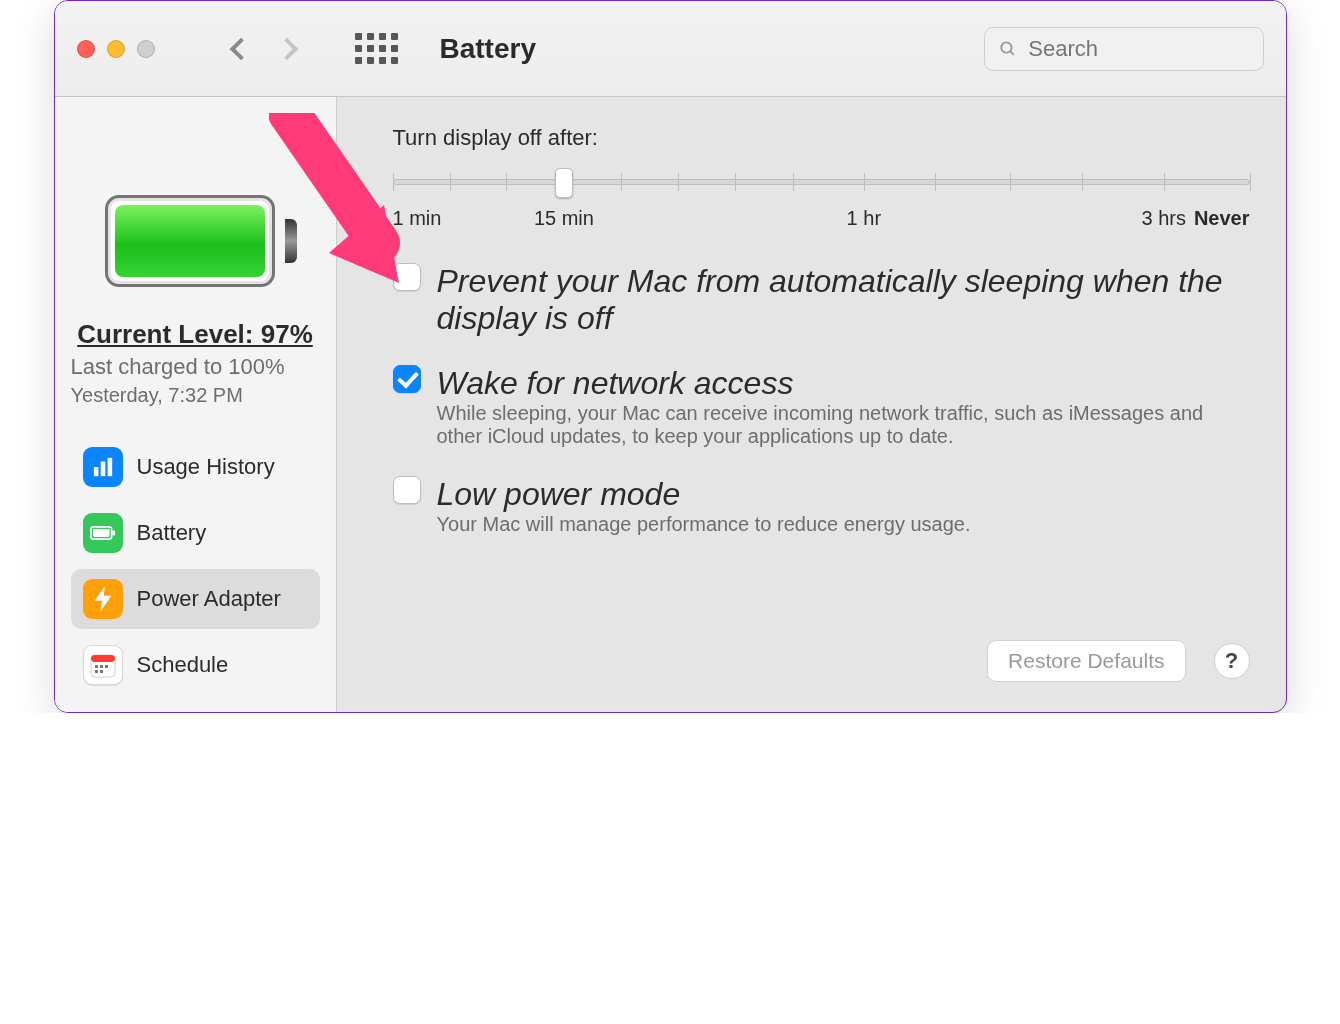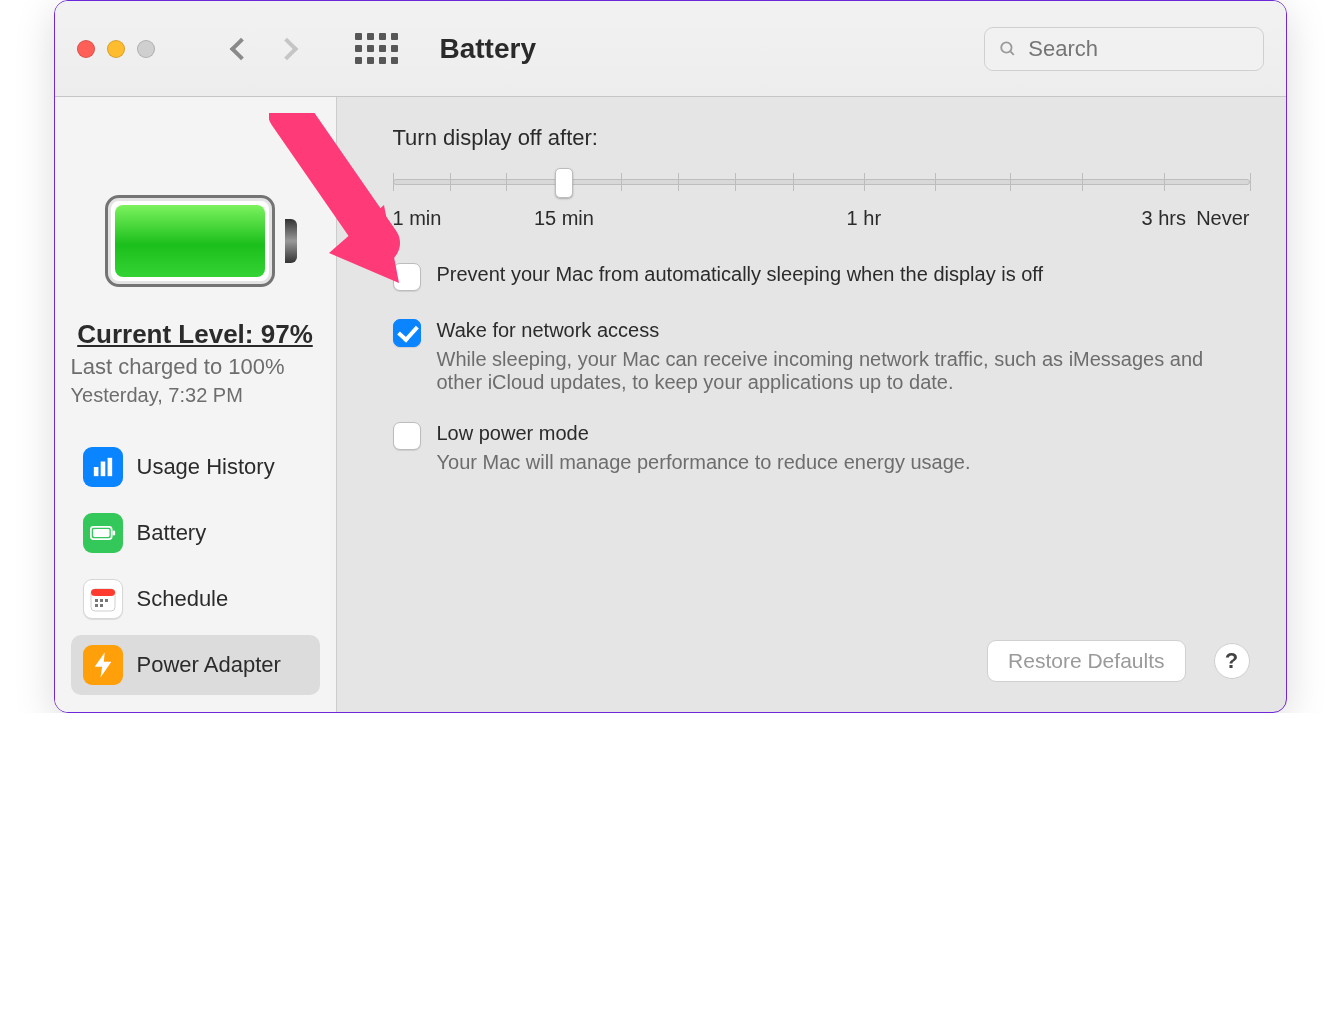--- a/index.html
+++ b/index.html
@@ -82,22 +82,22 @@
   .chk {
     width:28px; height:28px; border:1px solid #bcbcbc; border-radius:7px;
     background:#fff; flex-shrink:0; position:relative;
     box-shadow:0 1px 1px rgba(0,0,0,.1);
   }
   .chk.checked { background:#0a84ff; border-color:#0a84ff;}
   .chk.checked::after {
     content:""; position:absolute; left:8px; top:2px; width:8px; height:15px;
     border:4px solid #fff; border-top:none; border-left:none; transform:rotate(42deg);
   }
-  .opt-title { font-size:20px; color:#2b2b2b;}
-  .opt-desc { font-size:20px; color:#6d6d6d; margin-top:6px; max-width:780px;}
+  .opt-title { font-size:32px; color:#2b2b2b;font-style:italic;}
+  .opt-desc { font-size:20px; color:#6d6d6d; max-width:780px;}
   .footer {
     margin-top:auto; display:flex; justify-content:flex-end; align-items:center;
     gap:28px; padding-top:20px;
   }
   .btn {
     font-size:21px; color:#9a9a9a; background:#fff; border:1px solid #d0d0d0;
     padding:8px 20px; border-radius:9px;
   }
   .help { width:36px; height:36px; border-radius:50%; border:1px solid #cfcfcf;
     background:#fff; display:flex; align-items:center; justify-content:center;
@@ -172,44 +172,44 @@
         </div>
         <div class="nav-item">
           <div class="nav-icon ic-batt">
             <svg width="26" height="16" viewBox="0 0 30 16">
                 <rect x="1" y="1" width="24" height="14" rx="3" fill="none" stroke="#fff" stroke-width="2"></rect>
                 <rect x="3.5" y="3.5" width="19" height="9" rx="1.5" fill="#fff"></rect>
                 <rect x="26" y="5" width="3" height="6" rx="1.5" fill="#fff"></rect>
               </svg>
           </div>
           <span>Battery</span>
+        </div>
+        <div class="nav-item selected">
+          <div class="nav-icon ic-power">
+            <svg width="20" height="26" viewBox="0 0 24 30" fill="#fff">
+                <path d="M14 0 L2 17 H11 L9 30 L22 11 H13 Z"></path>
+              </svg>
+          </div>
+          <span>Power Adapter</span>
         </div>
         <div class="nav-item">
           <div class="nav-icon ic-sched">
             <svg width="28" height="28" viewBox="0 0 28 28">
                 <rect x="2" y="4" width="24" height="22" rx="4" fill="#fff" stroke="#d0d0d0"></rect>
                 <rect x="2" y="4" width="24" height="7" rx="4" fill="#ff3b30"></rect>
                 <g fill="#777">
                   <rect x="6" y="14" width="3" height="3"></rect>
                   <rect x="11" y="14" width="3" height="3"></rect>
                   <rect x="16" y="14" width="3" height="3"></rect>
                   <rect x="6" y="19" width="3" height="3"></rect>
                   <rect x="11" y="19" width="3" height="3"></rect>
                 </g>
               </svg>
           </div>
           <span>Schedule</span>
-        </div>
-        <div class="nav-item selected">
-          <div class="nav-icon ic-power">
-            <svg width="20" height="26" viewBox="0 0 24 30" fill="#fff">
-                <path d="M14 0 L2 17 H11 L9 30 L22 11 H13 Z"></path>
-              </svg>
-          </div>
-          <span>Power Adapter</span>
         </div>
       </div>
     </div>
 
     <div class="content">
       <div class="section-title">Turn display off after:</div>
 
       <div class="slider-wrap">
         <div class="track"></div>
         <div id="ticks">
@@ -228,21 +228,21 @@
             <div class="tick" style="left: 90%;"></div>
             <div class="tick" style="left: 100%;"></div>
           </div>
         <div class="thumb" id="thumb" style="left: 20%;"></div>
       </div>
       <div class="tick-labels" id="tickLabels">
           <span style="left: 0%; transform: translateX(0px);">1 min</span>
           <span style="left: 20%;">15 min</span>
           <span style="left: 55%;">1 hr</span>
           <span style="left: 90%;">3 hrs</span>
-          <span style="left: 100%; transform: translateX(-100%);">Never</span>
+          <span style="left: 100%; transform: translateX(-100%); font-weight: bold;">Never</span>
         </div>
 
       <div class="opts" id="opts">
           <div class="row">
             <div class="chk"></div>
             <div>
               <div class="opt-title">Prevent your Mac from automatically sleeping when the display is off</div>
             </div>
           </div>
           <div class="row">

